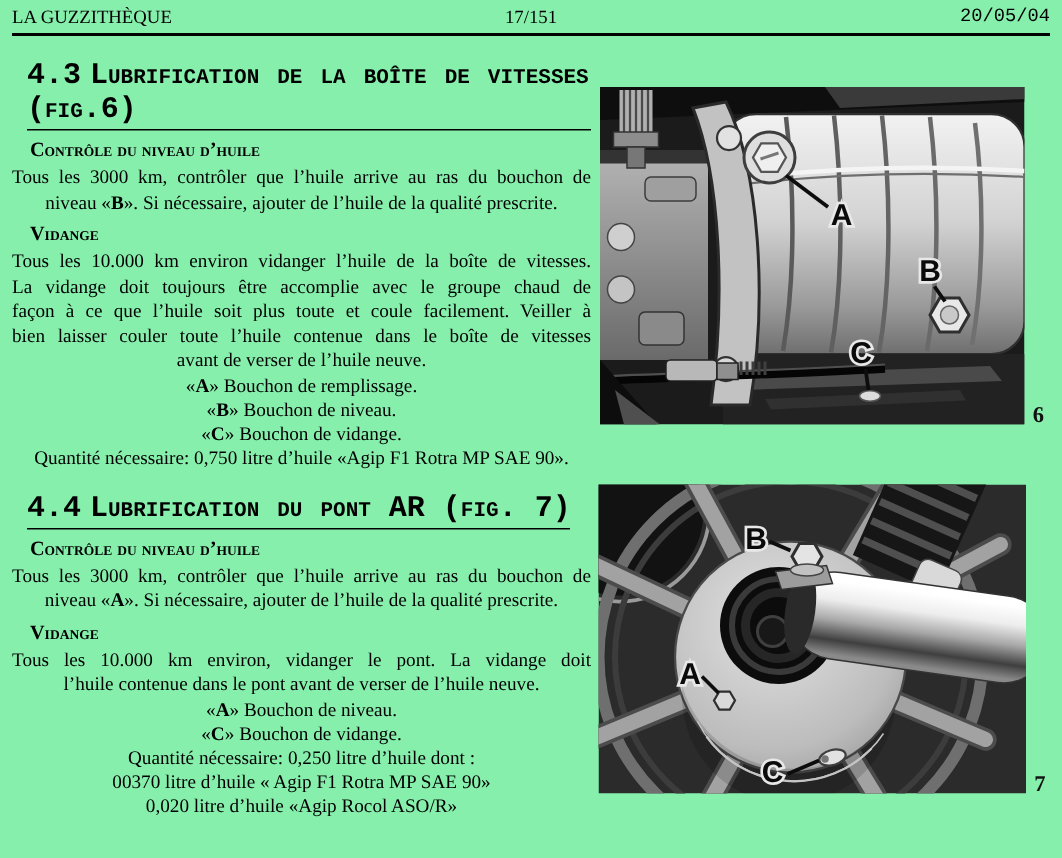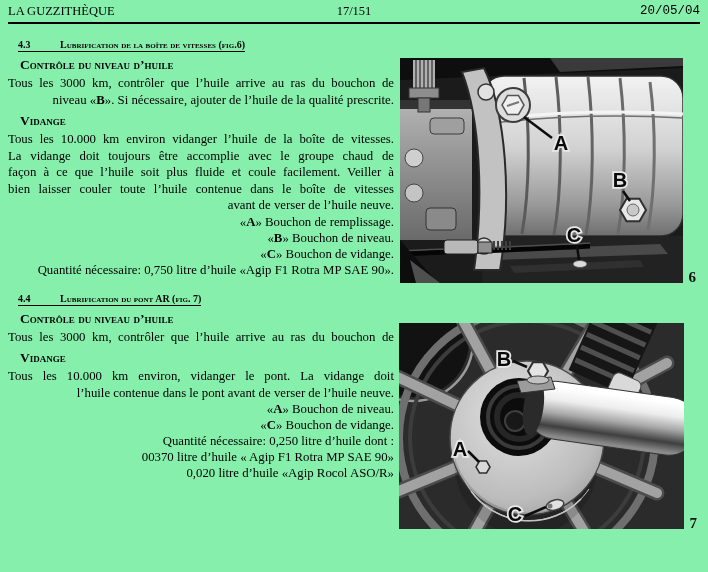--- a/index.html
+++ b/index.html
@@ -8,26 +8,26 @@
 
   
   .hdr{position:absolute;left:8px;right:8px;top:4px;height:18px;font-size:12.5px;}
   .hdr .hl{position:absolute;left:0;top:0;}
   .hdr .hc{position:absolute;left:0;right:0;top:0;text-align:center;}
   .hdr .hr{position:absolute;right:0;top:0;font-family:Liberation Mono, monospace;}
   .rule{position:absolute;left:8px;right:8px;top:22px;border-top:2px solid #000;}
 
   
   .textcol{position:absolute;left:8px;top:24px;width:386px;}
-  h2.sec{font-size:10px;margin:15px 0 3px 0;padding-left:10px;font-weight:bold;}
+  h2.sec{font-size:20px;margin:15px 0 3px 0;padding-left:10px;font-weight:bold;font-family:Liberation Mono, monospace;}
   h2.sec .u{display:inline-block;border-bottom:1.5px solid #000;padding-bottom:1px;font-variant:small-caps;}
   h2.sec .num{display:inline-block;width:42px;font-variant:normal;}
   h3.sub{font-size:13.5px;font-variant:small-caps;font-weight:bold;margin:5px 0 2px 0;padding-left:12px;}
   .para{margin:0;}
-  .tline{font-size:12.8px;line-height:16.5px;white-space:nowrap;text-align:right;}
+  .tline{font-size:12.8px;line-height:16.5px;white-space:nowrap;text-align:center;}
   .jl{text-align:justify;text-align-last:justify;}
   .legend .tline{line-height:16px;}
   b{font-weight:bold;}
 
   
   figure.fig{position:absolute;margin:0;padding:0;}
   #fig6{left:400px;top:58px;width:283px;height:225px;}
   #fig7{left:399px;top:323px;width:285px;height:206px;}
   .fig svg{display:block;width:100%;height:100%;}
   .fignum{position:absolute;right:-13px;bottom:-3px;font-size:15px;font-weight:bold;font-family:"Liberation Serif",serif;color:#111;}
@@ -52,37 +52,38 @@
     <h3 class="sub">Contrôle du niveau d’huile</h3>
     <div class="para">
         <div class="tline jl">Tous les 3000 km, contrôler que l’huile arrive au ras du bouchon de</div>
         <div class="tline">niveau «<b>B</b>». Si nécessaire, ajouter de l’huile de la qualité prescrite.</div>
       </div>
 
     <h3 class="sub">Vidange</h3>
     <div class="para">
         <div class="tline jl">Tous les 10.000 km environ vidanger l’huile de la boîte de vitesses.</div>
         <div class="tline jl">La vidange doit toujours être accomplie avec le groupe chaud de</div>
-        <div class="tline jl">façon à ce que l’huile soit plus fluide et coule facilement. Veiller à</div>
+        <div class="tline jl">façon à ce que l’huile soit plus toute et coule facilement. Veiller à</div>
         <div class="tline jl">bien laisser couler toute l’huile contenue dans le boîte de vitesses</div>
         <div class="tline">avant de verser de l’huile neuve.</div>
       </div>
 
     <div class="legend">
       <div class="tline">«<b>A</b>» Bouchon de remplissage.</div>
       <div class="tline">«<b>B</b>» Bouchon de niveau.</div>
       <div class="tline">«<b>C</b>» Bouchon de vidange.</div>
       <div class="tline">Quantité nécessaire: 0,750 litre d’huile «Agip F1 Rotra MP SAE 90».</div>
     </div>
 
     <h2 class="sec"><span class="u"><span class="num">4.4</span><span>Lubrification du pont AR (fig. 7)</span></span></h2>
 
     <h3 class="sub">Contrôle du niveau d’huile</h3>
     <div class="para">
         <div class="tline jl">Tous les 3000 km, contrôler que l’huile arrive au ras du bouchon de</div>
+        <div class="tline">niveau «<b>A</b>». Si nécessaire, ajouter de l’huile de la qualité prescrite.</div>
       </div>
 
     <h3 class="sub">Vidange</h3>
     <div class="para">
         <div class="tline jl">Tous les 10.000 km environ, vidanger le pont. La vidange doit</div>
         <div class="tline">l’huile contenue dans le pont avant de verser de l’huile neuve.</div>
       </div>
 
     <div class="legend">
       <div class="tline">«<b>A</b>» Bouchon de niveau.</div>

